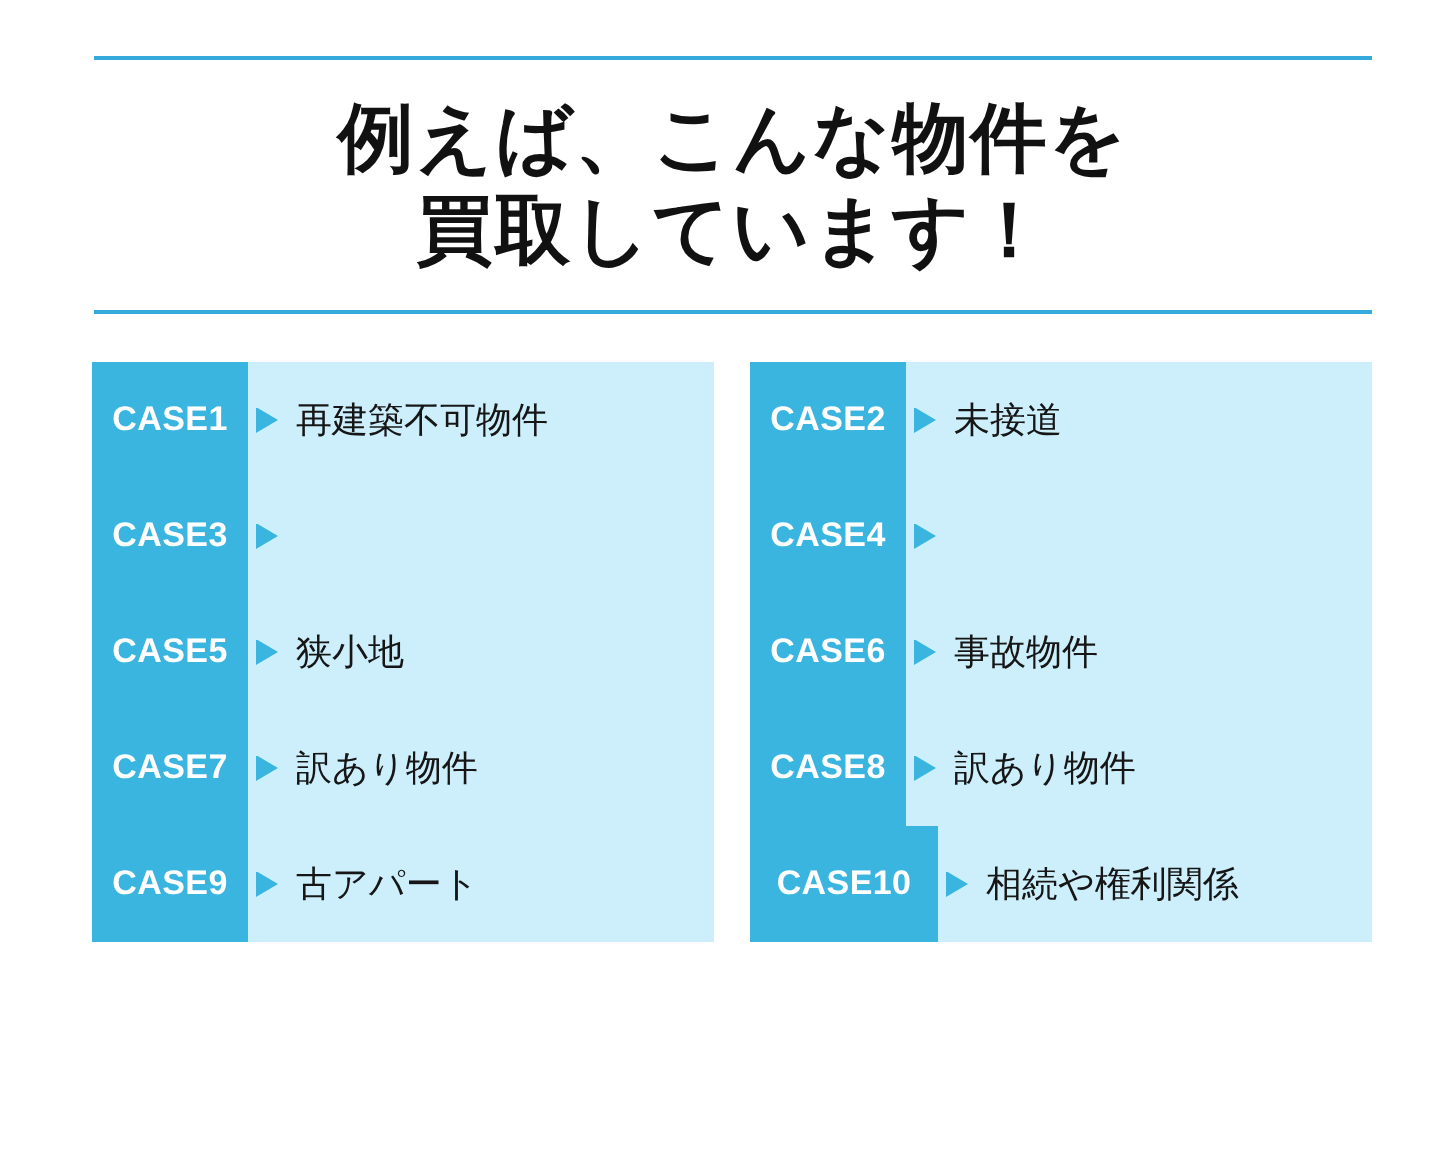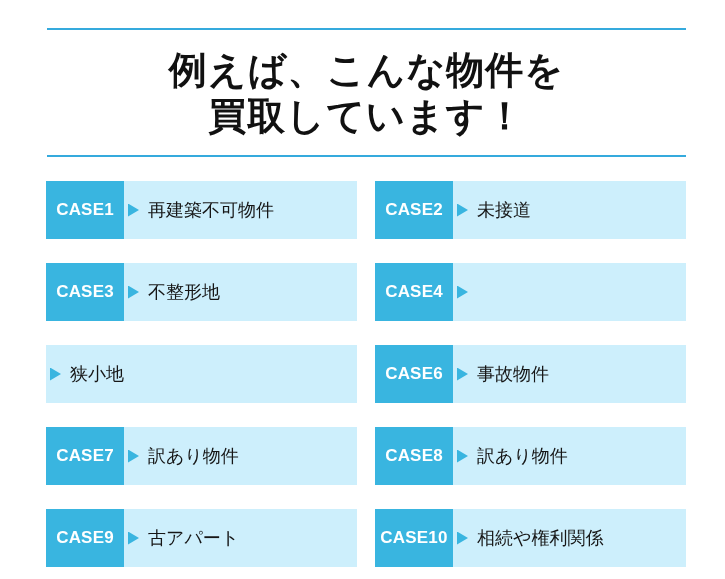--- a/index.html
+++ b/index.html
@@ -52,21 +52,20 @@
   
   .case-grid {
     position: absolute;
     left: 46px;
     top: 181px;
     width: 640px;
   }
   .case-row {
     display: flex;
     justify-content: space-between;
-    margin-bottom: 24px;
   }
   .case-row:last-child {
     margin-bottom: 0;
   }
   .case-card {
     position: relative;
     display: flex;
     align-items: center;
     width: 311px;
     height: 58px;
@@ -77,21 +76,21 @@
     position: relative;
     flex: 0 0 auto;
     width: 78px;
     height: 58px;
     background: #39b5e0;
     display: flex;
     align-items: center;
     justify-content: center;
   }
   .case-badge.wide {
-    width: 78px;
+    width: 94px;
   }
   .case-badge-label {
     color: #ffffff;
     font-weight: bold;
     font-size: 17px;
     line-height: 18px;
     letter-spacing: 0.2px;
     white-space: nowrap;
   }
   .case-arrow {
@@ -145,32 +144,34 @@
         <span class="case-title">未接道</span>
       </div>
     </div>
 
     <div class="case-row">
       <div class="case-card">
         <div class="case-badge">
           <span class="case-badge-label">CASE3</span>
         </div>
         <span class="case-arrow"></span>
-        <span class="case-title">不整形地</span>
       </div>
       <div class="case-card">
         <div class="case-badge">
           <span class="case-badge-label">CASE4</span>
         </div>
         <span class="case-arrow"></span>
       </div>
     </div>
 
     <div class="case-row">
       <div class="case-card">
+        <div class="case-badge">
+          <span class="case-badge-label">CASE5</span>
+        </div>
         <span class="case-arrow"></span>
         <span class="case-title">狭小地</span>
       </div>
       <div class="case-card">
         <div class="case-badge">
           <span class="case-badge-label">CASE6</span>
         </div>
         <span class="case-arrow"></span>
         <span class="case-title">事故物件</span>
       </div>

